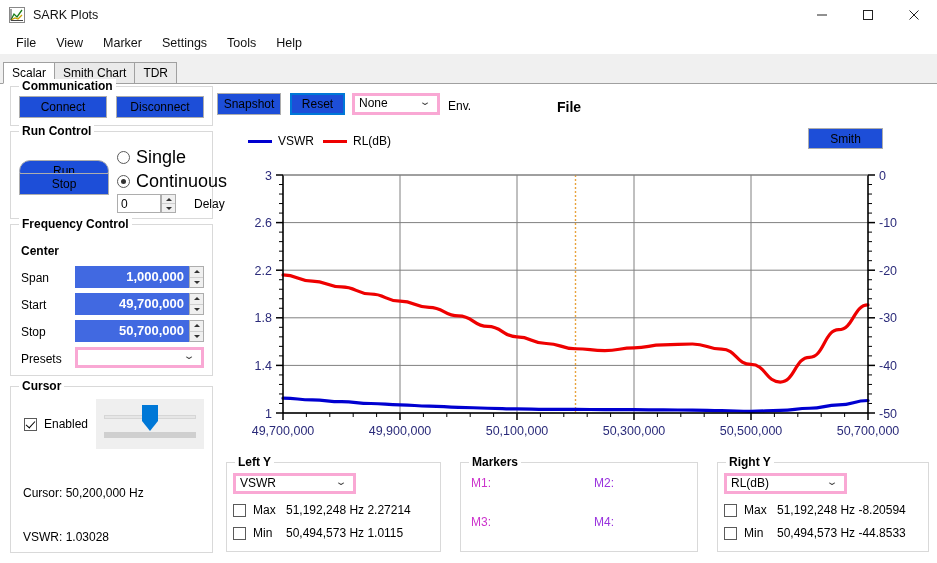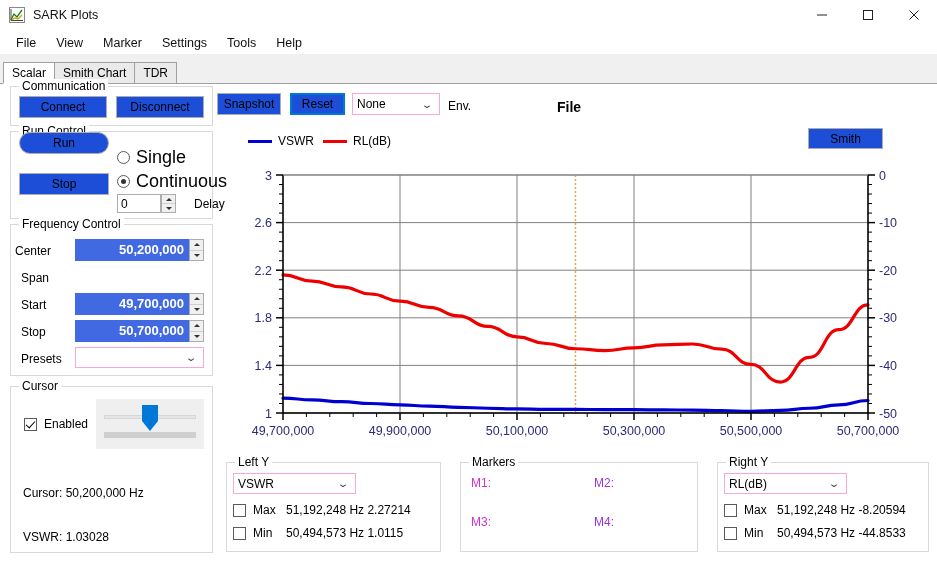--- a/index.html
+++ b/index.html
@@ -43,21 +43,21 @@
     height:21px; line-height:20px; padding:0 8px; font-size:12px;
     border:1px solid #a0a0a0; border-bottom:none; background:#eaeaea;
     margin-right:-1px; color:#000;
   }
   .tab.active{ background:#ffffff; border-bottom:1px solid #ffffff; height:22px; position:relative; top:1px;}
 
   
   .group{ position:absolute; border:1px solid #d9d9d9; }
   .group > .glabel{
     position:absolute; top:-8px; left:8px; background:#fff;
-    padding:0 3px; font-size:12px; color:#000;
+    padding:0 3px; font-size:12px; color:#000;font-weight:bold;
   }
 
   
   .btn{
     background:#1d4ed8; border:1px solid #adadad; color:#000;
     font-size:12px; font-family:inherit; text-align:center;
     display:flex; align-items:center; justify-content:center;
   }
   .btn.focus{ border:2px solid #0078d7; }
 
@@ -99,22 +99,22 @@
   .arrow-up{ width:0;height:0;border-left:3px solid transparent;border-right:3px solid transparent;border-bottom:3px solid #333; }
   .arrow-dn{ width:0;height:0;border-left:3px solid transparent;border-right:3px solid transparent;border-top:3px solid #333; }
 
   .plainnum{
     background:#fff; border:1px solid #adadad; font-size:12px;
     padding:1px 3px; display:flex; align-items:center;
   }
 
   
   .combo{
-    background:#fff; border:1px solid #f9a8d4; font-size:12px;
-    display:flex; align-items:center; padding-left:4px; position:relative;gap:12px;
+    background:#fff; border:3px solid #f9a8d4; font-size:12px;
+    display:flex; padding-left:4px; position:relative;gap:12px;
   }
   .combo .cval{ flex:1; }
   .combo .chev{
     width:16px; text-align:center; color:#444; font-size:10px;
     transform:scaleX(1.5); margin-right:4px;
   }
 
   
   .slider-box{ position:absolute; background:#efefef; }
   .slider-track{
@@ -197,21 +197,21 @@
 </div>
 
 <div class="group" style="left:10px;top:86px;width:203px;height:40px;">
   <span class="glabel">Communication</span>
   <div class="btn" style="position:absolute;left:8px;top:9px;width:88px;height:22px;">Connect</div>
   <div class="btn" style="position:absolute;left:105px;top:9px;width:88px;height:22px;">Disconnect</div>
 </div>
 
 <div class="group" style="left:10px;top:131px;width:203px;height:88px;">
   <span class="glabel">Run Control</span>
-  <div class="btn" style="position:absolute;left:8px;top:0;width:90px;height:22px;border-radius:11px;">Run</div>
+  <div class="btn" style="position:absolute;left:8px;top:28px;width:90px;height:22px;border-radius:11px;">Run</div>
   <div class="btn" style="position:absolute;left:8px;top:41px;width:90px;height:22px;">Stop</div>
 
   <div class="radio-row" style="position:absolute;left:106px;top:15px;">
     <span class="radio"></span>
     <span>Single</span>
   </div>
   <div class="radio-row" style="position:absolute;left:106px;top:39px;">
     <span class="radio on"></span>
     <span>Continuous</span>
   </div>
@@ -226,34 +226,34 @@
           <span class="arrow-dn"></span>
         </div>
     </div>
   </div>
   <span class="smalllbl" style="left:183px;top:65px;">Delay</span>
 </div>
 
 <div class="group" style="left:10px;top:224px;width:203px;height:152px;">
   <span class="glabel">Frequency Control</span>
 
-  <span class="smalllbl" style="left:4px;top:19px;">Center</span>
-  <div class="numfield" style="position:absolute;left:64px;top:14px;height:22px;">
-    <div class="numval" style="width:114px;">50,200,000</div>
+  <span class="smalllbl" style="left:10px;top:19px;font-weight:bold;">Center</span>
+
+  <span class="smalllbl" style="left:10px;top:46px;">Span</span>
+  <div class="numfield" style="position:absolute;left:64px;top:41px;height:22px;">
+    <div class="numval" style="width:114px;">1,000,000</div>
     <div class="spin">
       <div>
           <span class="arrow-up"></span>
         </div>
       <div>
           <span class="arrow-dn"></span>
         </div>
     </div>
   </div>
-
-  <span class="smalllbl" style="left:10px;top:46px;">Span</span>
 
   <span class="smalllbl" style="left:10px;top:73px;">Start</span>
   <div class="numfield" style="position:absolute;left:64px;top:68px;height:22px;">
     <div class="numval" style="width:114px;">49,700,000</div>
     <div class="spin">
       <div>
           <span class="arrow-up"></span>
         </div>
       <div>
           <span class="arrow-dn"></span>

